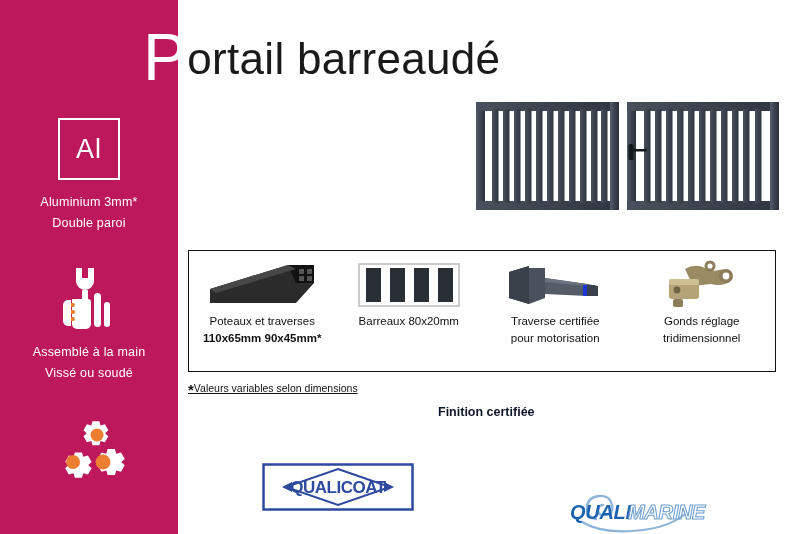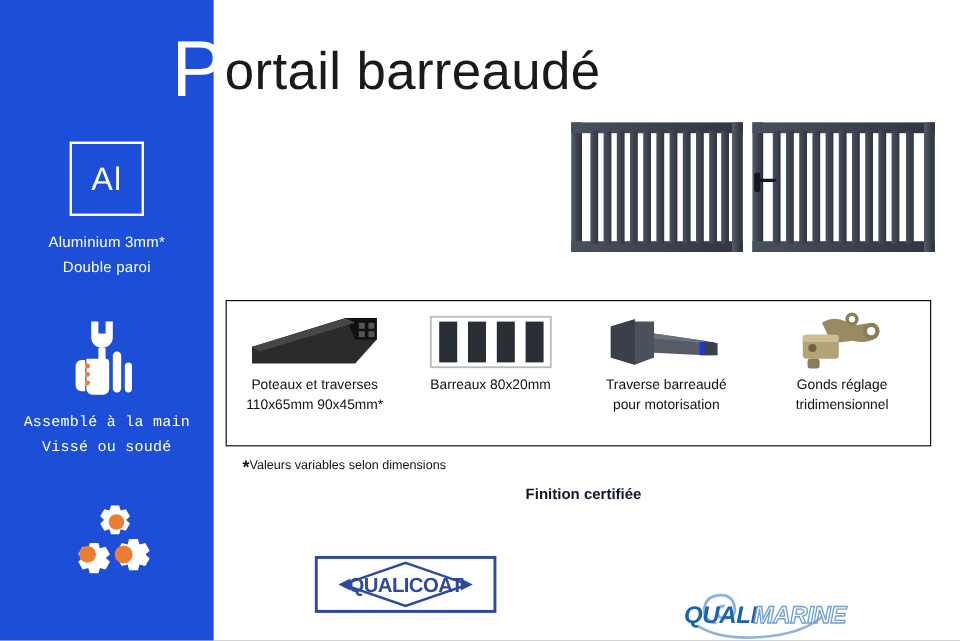--- a/index.html
+++ b/index.html
@@ -9,21 +9,21 @@
     position:relative;
     width:800px;height:534px;
     background:#ffffff;
     overflow:hidden;
   }
 
   
   .sidebar{
     position:absolute;left:0;top:0;
     width:178px;height:534px;
-    background:#1d4ed8;
+    background:#be185d;
     color:#ffffff;
   }
   .side-block{
     position:absolute;left:0;width:178px;
     text-align:center;
   }
   .side-block .glyph{
     display:flex;align-items:center;justify-content:center;
     height:86px;
   }
@@ -37,21 +37,21 @@
   .al-box{
     width:58px;height:58px;
     border:2.5px solid #ffffff;
     display:flex;align-items:center;justify-content:center;
     font-size:27px;line-height:1;
     color:#ffffff;
     letter-spacing:1px;
   }
 
   .blk1{top:106px;}
-  .blk2{top:256px;font-family:Liberation Mono, monospace;}
+  .blk2{top:256px;}
   .blk3{top:414px;}
 
   
   .title{
     position:absolute;
     left:143px;top:24px;
     white-space:nowrap;
     font-size:44px;
     line-height:1;
     color:#1a1a1a;
@@ -92,28 +92,29 @@
     height:56px;
     display:flex;align-items:center;justify-content:center;
   }
   .feature .cap{
     font-size:11.5px;
     color:#111111;
     text-align:center;
     line-height:17px;
     white-space:nowrap;
   }
-  .feature .cap.b{font-weight:normal;}
+  .feature .cap.b{font-weight:bold;}
 
   .footnote{
     position:absolute;
-    left:202px;top:381px;
+    left:188px;top:381px;
     font-size:10.5px;
     color:#111111;
     white-space:nowrap;
+    text-decoration:underline;
   }
   .footnote .ast{
     font-size:15px;
     vertical-align:-3px;
     font-weight:bold;
   }
 
   .certif{
     position:absolute;
     left:438px;top:405px;
@@ -302,21 +303,21 @@
       <div class="art">
         <svg width="112" height="54" viewBox="0 0 112 54" aria-hidden="true">
           <polygon points="10,14 30,8 30,10 46,10 46,40 30,46 10,40" fill="#4b515c"></polygon>
           <polygon points="10,14 30,8 30,46 10,40" fill="#3a4049"></polygon>
           <polygon points="46,20 88,26 88,38 46,36" fill="#555c68"></polygon>
           <polygon points="46,20 88,26 88,28 46,24" fill="#6a7280"></polygon>
           <rect x="84" y="27" width="12" height="11" fill="#1d36d8"></rect>
           <polygon points="88,26 99,28 99,38 88,38" fill="#3a4049"></polygon>
         </svg>
       </div>
-      <div class="cap">Traverse barreaudé</div>
+      <div class="cap">Traverse certifiée</div>
       <div class="cap">pour motorisation</div>
     </div>
 
     <div class="feature">
       <div class="art">
         <svg width="94" height="52" viewBox="0 0 94 52" aria-hidden="true">
           <g>
             <path d="M30 10 q10 -6 20 -1 q8 4 14 2 q8 -2 11 5 q3 7 -5 9
                      q-7 2 -14 0 l-18 2 Z" fill="#9a8a63"></path>
             <rect x="14" y="20" width="30" height="20" rx="3" fill="#b3a377"></rect>

